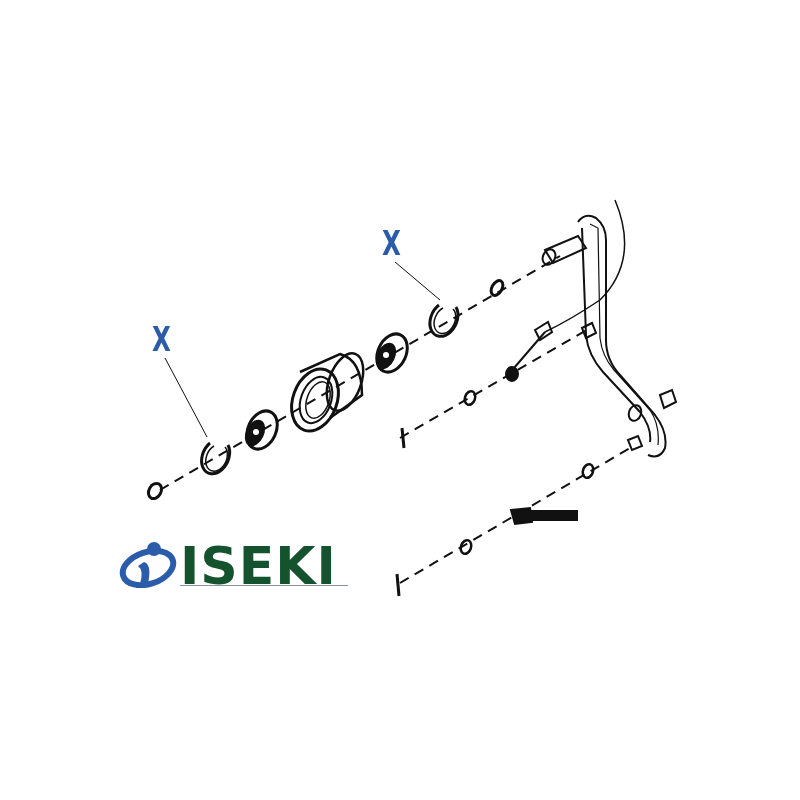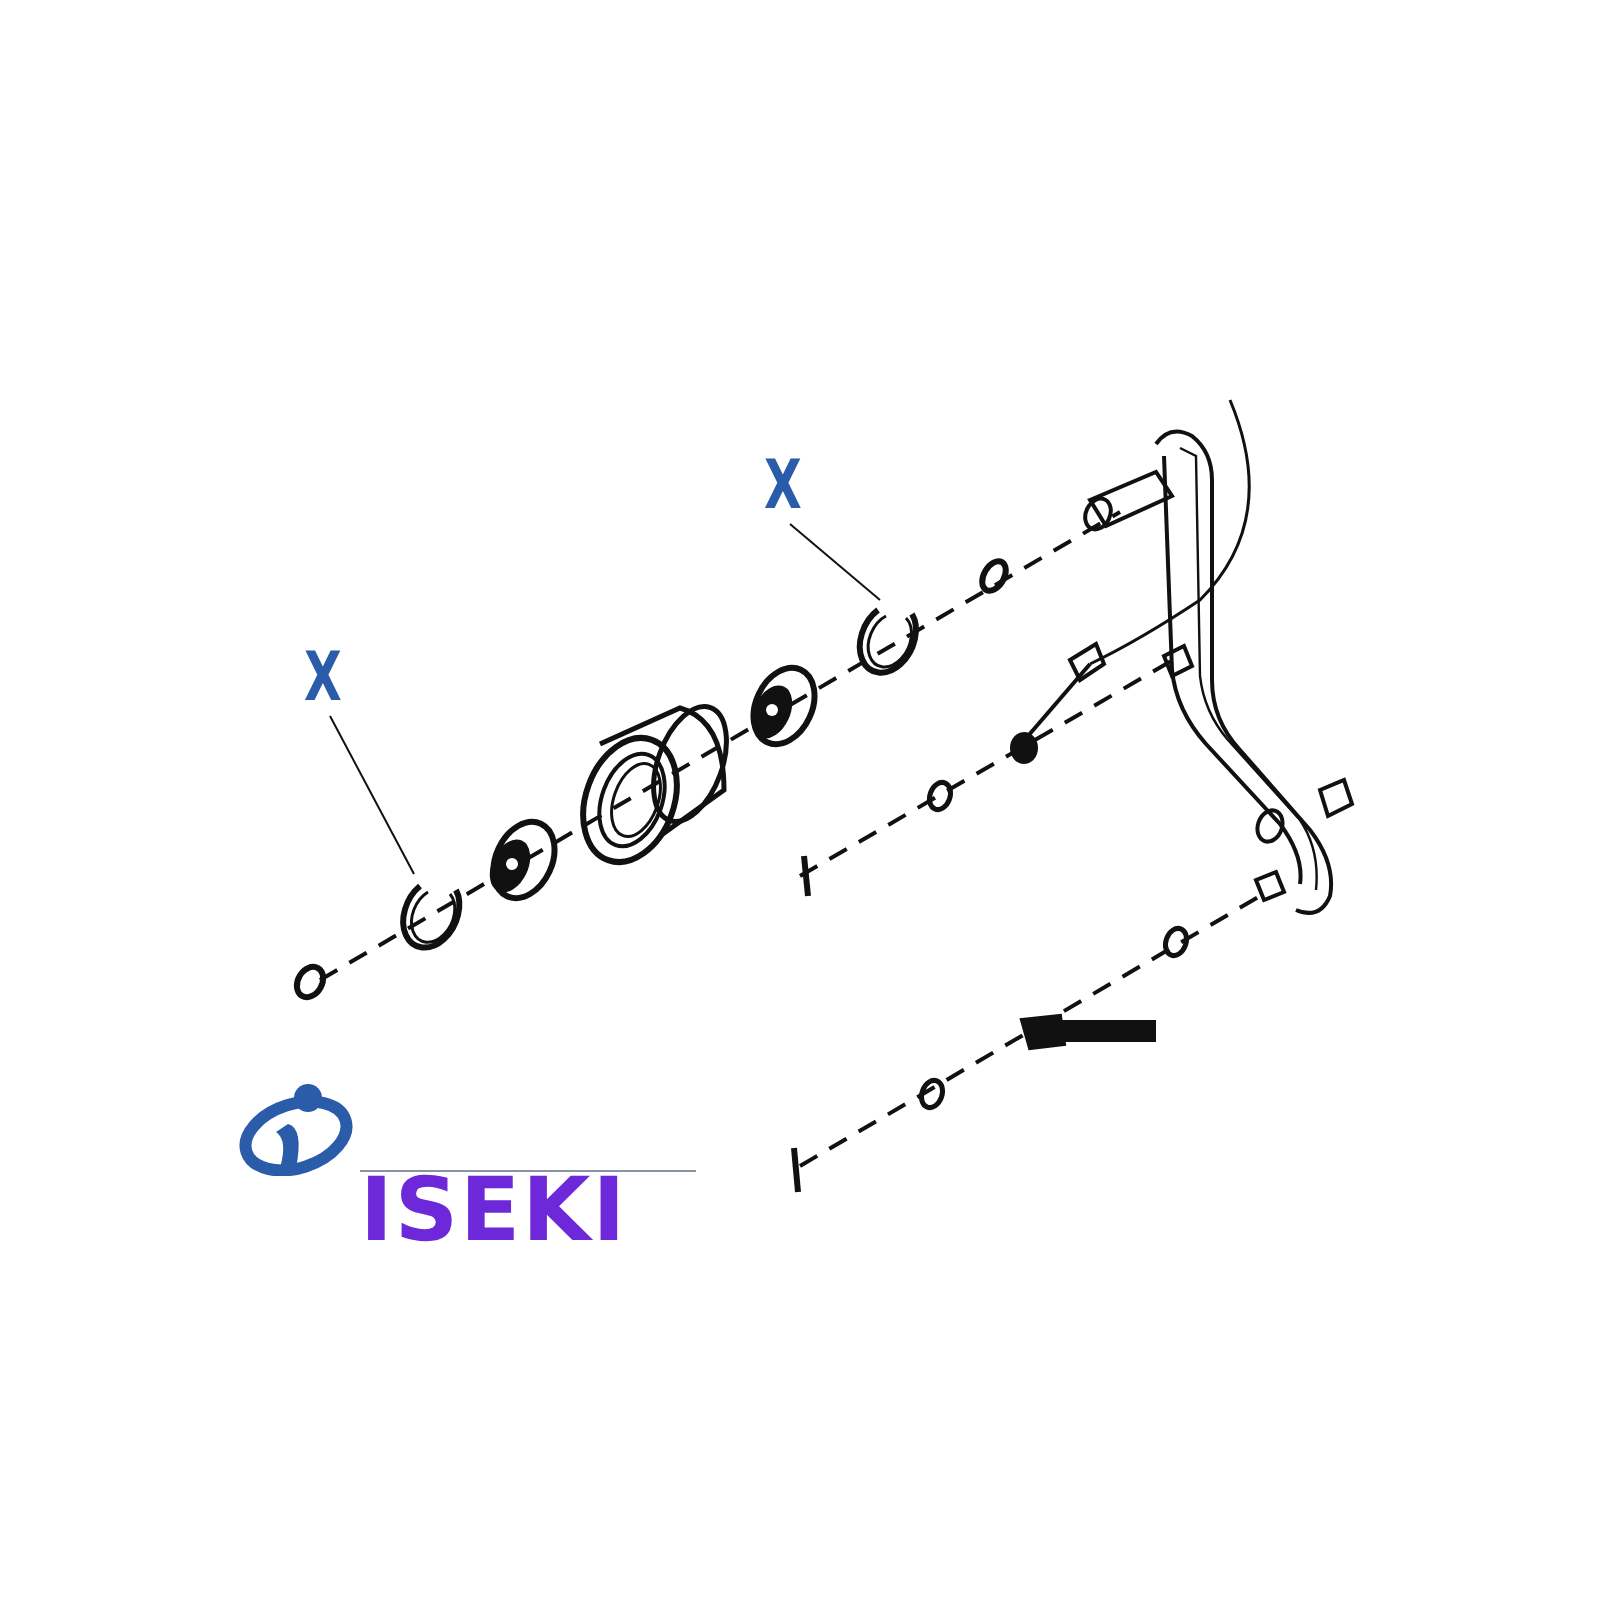--- a/index.html
+++ b/index.html
@@ -5,23 +5,23 @@
     html, body { margin: 0; padding: 0; background: #ffffff; }
     body { width: 800px; height: 800px; position: relative; overflow: hidden; font-family: "Liberation Sans", sans-serif; }
     #diagram { position: absolute; left: 0; top: 0; width: 800px; height: 800px; }
     .callout-label {
       position: absolute; color: #2a5caa; font-family: "DejaVu Sans", sans-serif;
       font-weight: bold; font-size: 34px; transform: scaleX(0.72); transform-origin: left top;
       line-height: 1;
     }
     #logo { position: absolute; left: 118px; top: 538px; width: 240px; height: 70px; }
     .logo-word {
-      position: absolute; left: 62px; top: 2px; color: #6d28d9;
-      font-family: "DejaVu Sans", sans-serif; font-weight: bold; font-size: 44px;
-      letter-spacing: 1px; line-height: 1; margin-top: 44px;
+      position: absolute; left: 62px; top: 2px; color: #14532d;
+      font-family: "DejaVu Sans", sans-serif; font-weight: bold; font-size: 52px;
+      letter-spacing: 1px; line-height: 1;
     }
     .logo-rule { position: absolute; left: 62px; top: 47px; width: 168px; height: 1px; background: #8a93a3; }
     .logo-sub {
       position: absolute; left: 64px; top: 50px; color: #2a5caa;
       font-family: "Liberation Sans", sans-serif; font-size: 17px; letter-spacing: 17px; line-height: 1;
     }
   </style>
 </head>
 <body>
 

